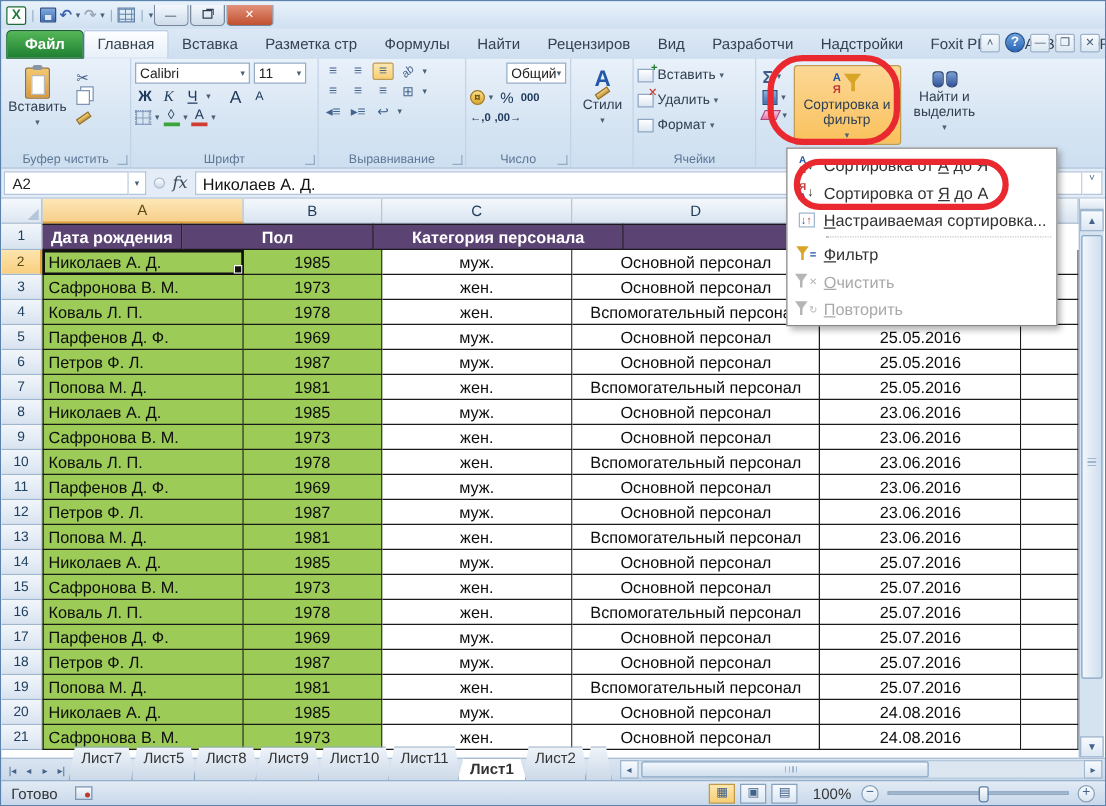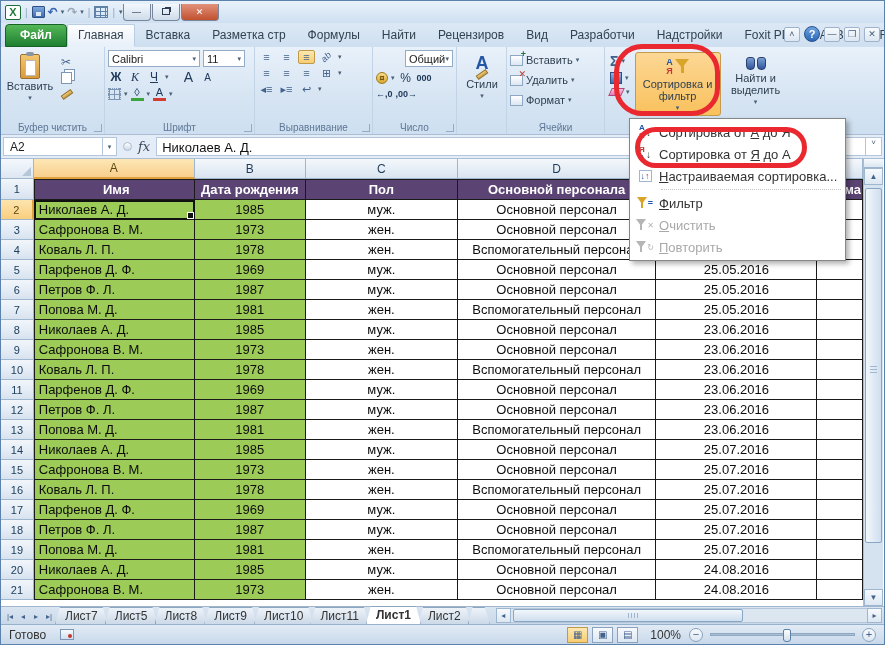--- a/index.html
+++ b/index.html
@@ -134,21 +134,21 @@
   .mfun.gray::after{background:#b5b5b5;}
   .eq{font-size:9px;font-weight:bold;color:#2456a8;}
   
   .oval{position:absolute;border:5px solid #ea2830;border-radius:28px;z-index:50;pointer-events:none;}
   .oval1{left:613px;top:43px;width:106px;height:72px;}
   .oval2{left:634px;top:126px;width:172px;height:41px;border-radius:21px;}
   
   .tabsrow{height:18px;display:flex;align-items:flex-end;background:linear-gradient(#dae5f1,#c9d8e9);border-top:1px solid #9eb6ce;padding-left:2px;}
   .nav{display:flex;gap:1px;padding:0 3px 1px 1px;}
   .navb{width:12px;height:13px;font-size:8px;color:#44638c;display:flex;align-items:center;justify-content:center;}
-  .stab{height:17px;padding:1px 9px 0;font-size:12px;color:#333;background:linear-gradient(#eef3f9,#ccd9e8);
+  .stab{height:27px;padding:1px 9px 0;font-size:12px;color:#333;background:linear-gradient(#eef3f9,#ccd9e8);
         border:1px solid #8ca6c0;border-bottom:none;clip-path:polygon(5px 0,calc(100% - 5px) 0,100% 100%,0 100%);margin-left:-3px;}
   .stab.on{background:#fff;font-weight:bold;height:18px;z-index:2;}
   .stub{width:22px;}
   .hscroll{flex:1;height:15px;margin:0 2px 1px 6px;display:flex;align-items:stretch;}
   .hs-btn{width:15px;background:linear-gradient(#f7fafd,#dce7f2);border:1px solid #9eb6ce;font-size:8px;color:#44638c;display:flex;align-items:center;justify-content:center;}
   .hs-track{flex:1;background:#dbe6f1;border:1px solid #b4c7da;border-left:none;border-right:none;position:relative;}
   .hs-thumb{position:absolute;top:0;bottom:0;left:2px;width:230px;background:linear-gradient(#f2f7fc,#cfdeee);border:1px solid #89a7c5;border-radius:2px;}
   .grip-v{position:absolute;top:3px;bottom:3px;left:50%;width:10px;background:repeating-linear-gradient(90deg,#9fb6cf 0 1px,transparent 1px 3px);}
   
   .statusbar{height:20px;display:flex;align-items:center;background:linear-gradient(#e2ebf5,#c8d8ea);border-top:1px solid #96b1cc;padding:0 8px;font-size:12px;color:#333;}
@@ -400,24 +400,23 @@
           <div class="chd on" style="width: 162px;">A</div>
           <div class="chd" style="width: 112px;">B</div>
           <div class="chd" style="width: 153px;">C</div>
           <div class="chd" style="width: 200px;">D</div>
           <div class="chd" style="width: 162px;">E</div>
           <div class="chd" style="width: 46px;">F</div>
         </div>
       <div class="gridbody">
           <div class="grow h1">
             <div class="rhd">1</div>
-            <div class="c hc nm" style="width: 162px; border-top: 1px solid rgb(26, 26, 26); justify-content: center;">Имя</div>
             <div class="c hc" style="width: 112px; border-top: 1px solid rgb(26, 26, 26);">Дата рождения</div>
             <div class="c hc" style="width: 153px; border-top: 1px solid rgb(26, 26, 26);">Пол</div>
-            <div class="c hc" style="width: 200px; border-top: 1px solid rgb(26, 26, 26);">Основной персонала</div>
+            <div class="c hc" style="width: 200px; border-top: 1px solid rgb(26, 26, 26);">Категория персонала</div>
             <div class="c hc" style="width: 162px; border-top: 1px solid rgb(26, 26, 26);"></div>
             <div class="c hc" style="width: 46px; border-top: 1px solid rgb(26, 26, 26);">Сумма</div>
           </div>
           <div class="grow">
             <div class="rhd on">2</div>
             <div class="c g nm sel" style="width: 162px;">Николаев А. Д.</div>
             <div class="c g" style="width: 112px;">1985</div>
             <div class="c" style="width: 153px;">муж.</div>
             <div class="c" style="width: 200px;">Основной персонал</div>
             <div class="c" style="width: 162px;">25.05.2016</div>

